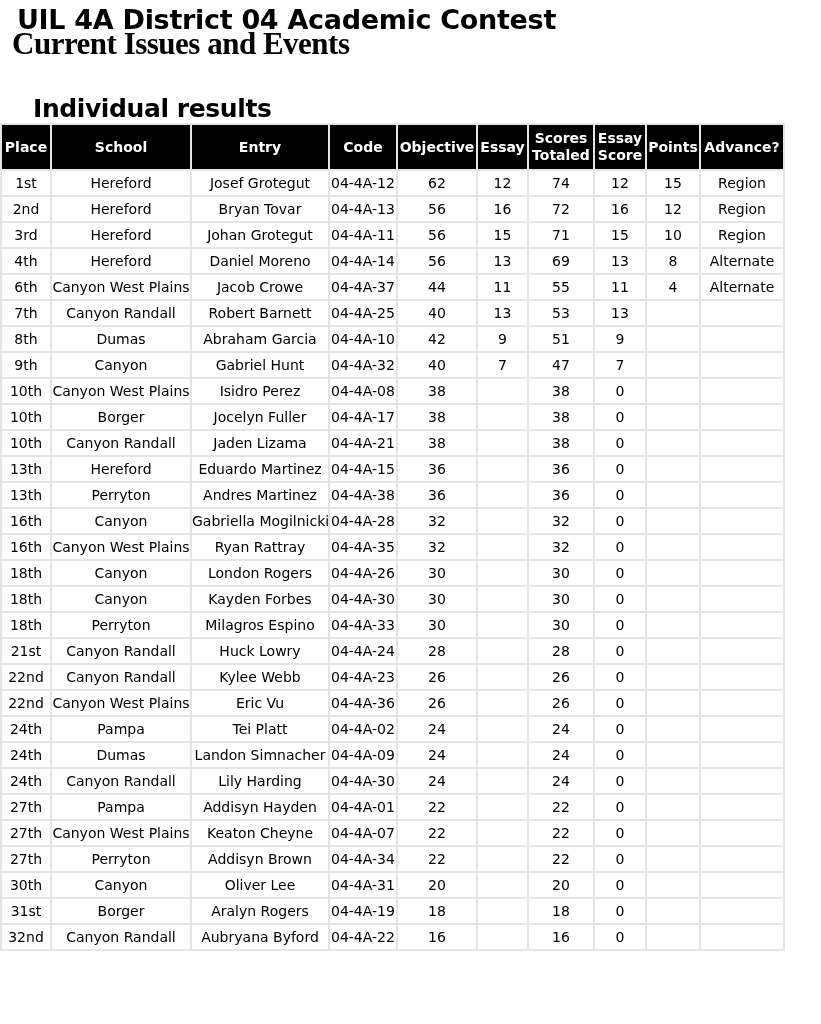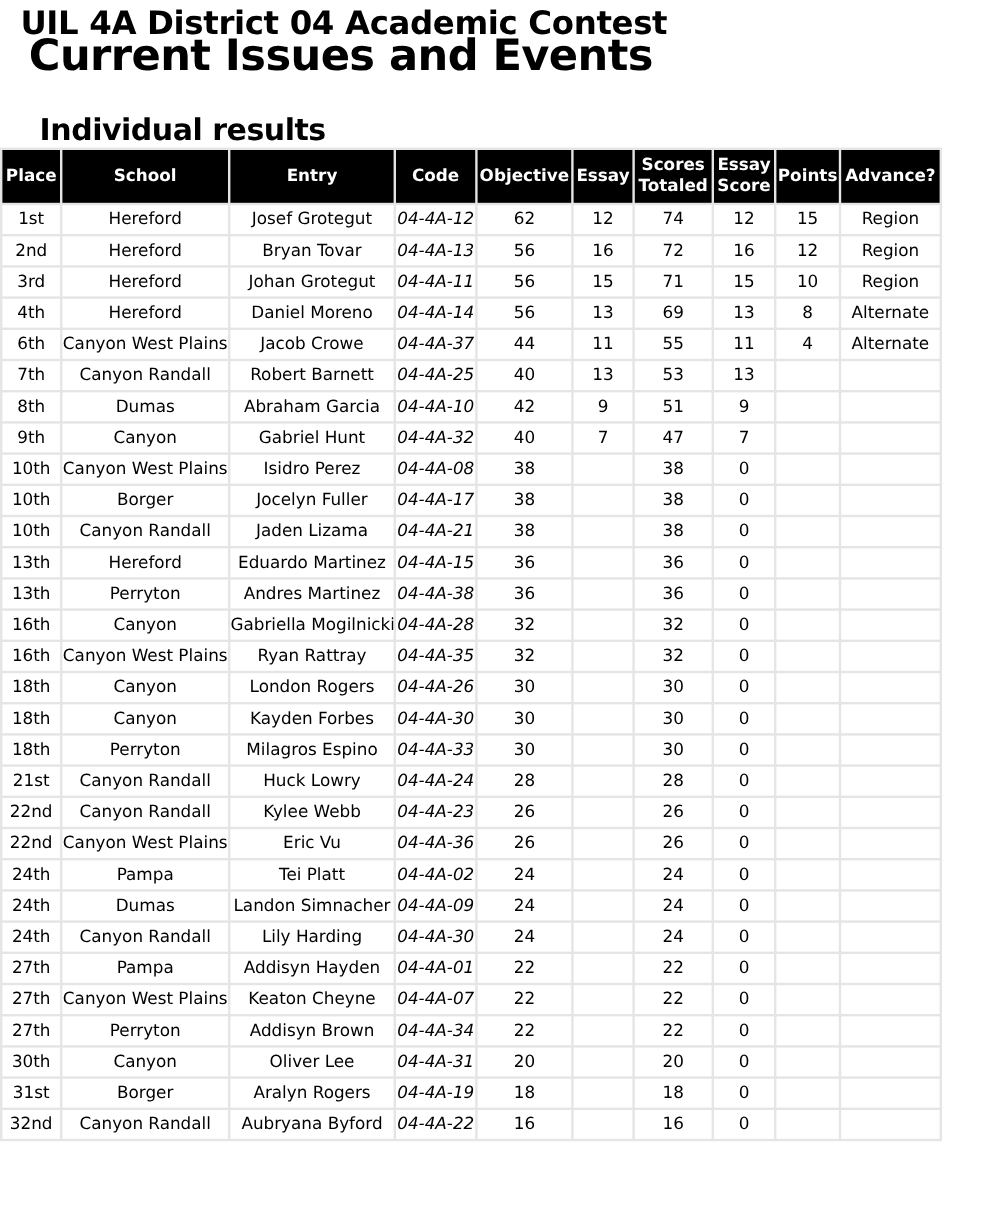--- a/index.html
+++ b/index.html
@@ -7,23 +7,23 @@
       width: 821px; height: 1024px; overflow: hidden;
       font-family: "DejaVu Sans", sans-serif; color: #000;
       position: relative;
     }
     .h-org {
       position: absolute; left: 17px; top: 4px;
       font-size: 27px; font-weight: bold; letter-spacing: -0.3px;
       margin: 0; white-space: nowrap;
     }
     .h-event {
-      position: absolute; left: 24px; top: 26px;
-      font-size: 36px; font-weight: bold; letter-spacing: -0.5px;
-      margin: 0; white-space: nowrap;
+      position: absolute; left: 12px; top: 26px;
+      font-size: 31px; font-weight: bold; letter-spacing: -0.5px;
+      margin: 0; white-space: nowrap; font-family: Liberation Serif, serif;
     }
     .h-section {
       position: absolute; left: 17px; top: 78px;
       font-size: 25px; font-weight: bold; letter-spacing: -0.4px;
       margin: 16px; white-space: nowrap;
     }
     table.results {
       position: absolute; left: 0; top: 123px;
       border-collapse: separate; border-spacing: 2px;
       background: #e5e5e5;
@@ -35,21 +35,21 @@
       font-size: 14px; font-weight: bold;
       height: 44px; padding: 0 1px; line-height: 17px;
       text-align: center; white-space: nowrap;
     }
     table.results td {
       background: #fff; color: #000;
       font-size: 14px; height: 24px; padding: 0;
       text-align: center; white-space: nowrap; overflow: hidden;
       line-height: 24px;
     }
-    table.results td.code { text-align: left; padding-left: 1px; font-style: italic; }
+    table.results td.code { text-align: left; padding-left: 1px; }
   </style>
 </head>
 <body>
 
 <h3 class="h-org">UIL 4A District 04 Academic Contest</h3>
 <h1 class="h-event">Current Issues and Events</h1>
 <h2 class="h-section">Individual results</h2>
 
 <table class="results">
   <colgroup>

